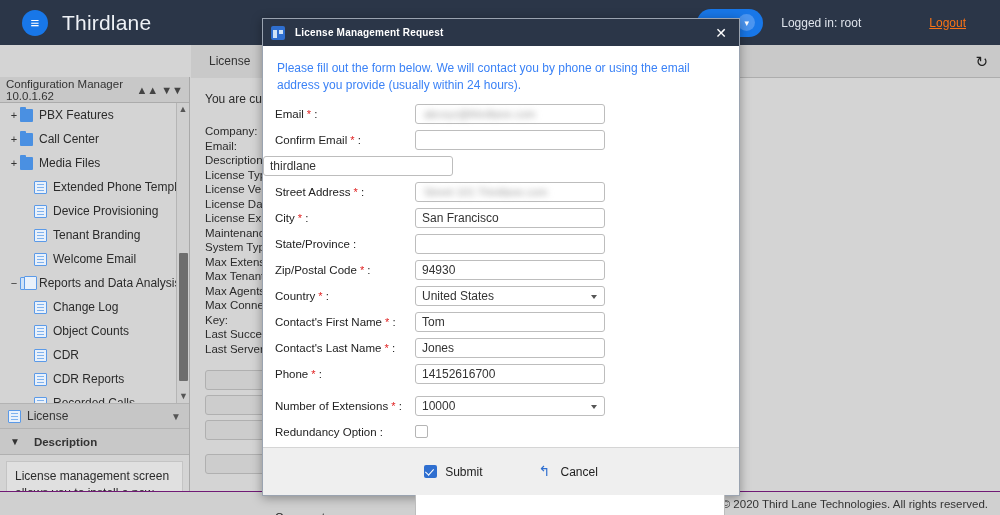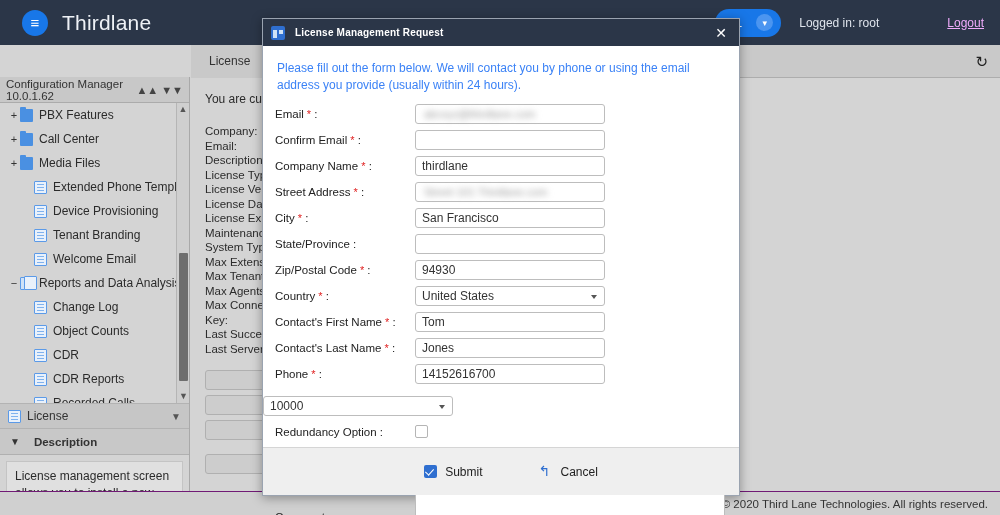--- a/index.html
+++ b/index.html
@@ -32,21 +32,21 @@
     display:flex; align-items:center; padding:0 8px 0 16px; font-size:13px;
     margin-right:18px;
   }
   .pill-caret {
     width:17px; height:17px; border-radius:50%; background:#4b95f0;
     margin-left:14px; display:flex; align-items:center; justify-content:center;
     font-size:9px; color:#fff;
   }
   .loggedin { color:#dfe4ec; font-size:12px; margin-right:68px; }
   .logout {
-    color:#f0abfc; font-size:12px; text-decoration:underline; margin-right:16px;
+    color:#f97316; font-size:12px; text-decoration:underline; margin-right:34px;
     cursor:pointer;
   }
 
   
   .sidebar {
     position:absolute; left:0; top:45px; width:190px; height:470px;
     background:#d4d4d4; border-right:1px solid #a9a9a9;margin-top:32px;
   }
   .sb-header {
     height:26px; background:#c8c8c8; border-bottom:1px solid #ababab;
@@ -413,21 +413,20 @@
           </div>
         </div>
       </div>
       <div class="frow">
         <div class="flabel"><span>Confirm Email</span><span class="req"> *</span><span> :</span></div>
         <div class="fctl">
           <div class="inp"><span></span></div>
         </div>
       </div>
       <div class="frow">
-        <div class="flabel"><span>Company Name</span><span class="req"> *</span><span> :</span></div>
         <div class="fctl">
           <div class="inp"><span>thirdlane</span></div>
         </div>
       </div>
       <div class="frow">
         <div class="flabel"><span>Street Address</span><span class="req"> *</span><span> :</span></div>
         <div class="fctl">
           <div class="inp">
             <span class="blurtext">Street 101 Thirdlane.com</span>
           </div>
@@ -469,20 +468,21 @@
           <div class="inp"><span>Jones</span></div>
         </div>
       </div>
       <div class="frow">
         <div class="flabel"><span>Phone</span><span class="req"> *</span><span> :</span></div>
         <div class="fctl">
           <div class="inp"><span>14152616700</span></div>
         </div>
       </div>
       <div class="frow" style="margin-top: 12px;">
+        <div class="flabel"><span>Number of Extensions</span><span class="req"> *</span><span> :</span></div>
         <div class="fctl">
           <div class="sel"><span>10000</span><span class="car"></span></div>
         </div>
       </div>
       <div class="frow">
         <div class="flabel"><span>Redundancy Option</span><span> :</span></div>
         <div class="fctl">
           <div class="chk"></div>
         </div>
       </div>

